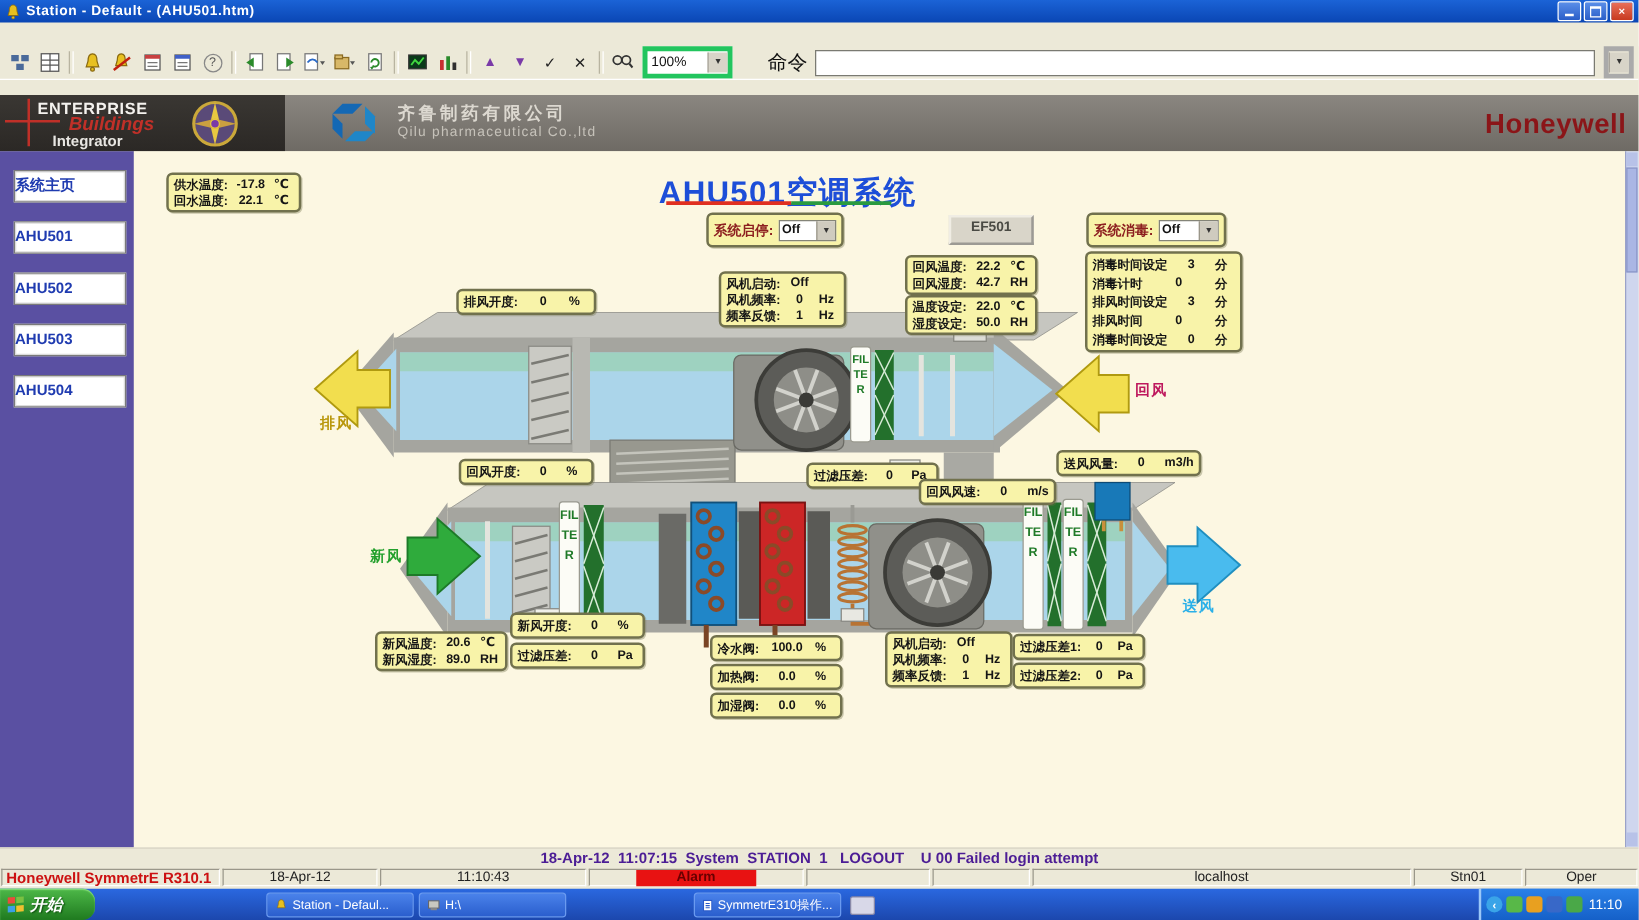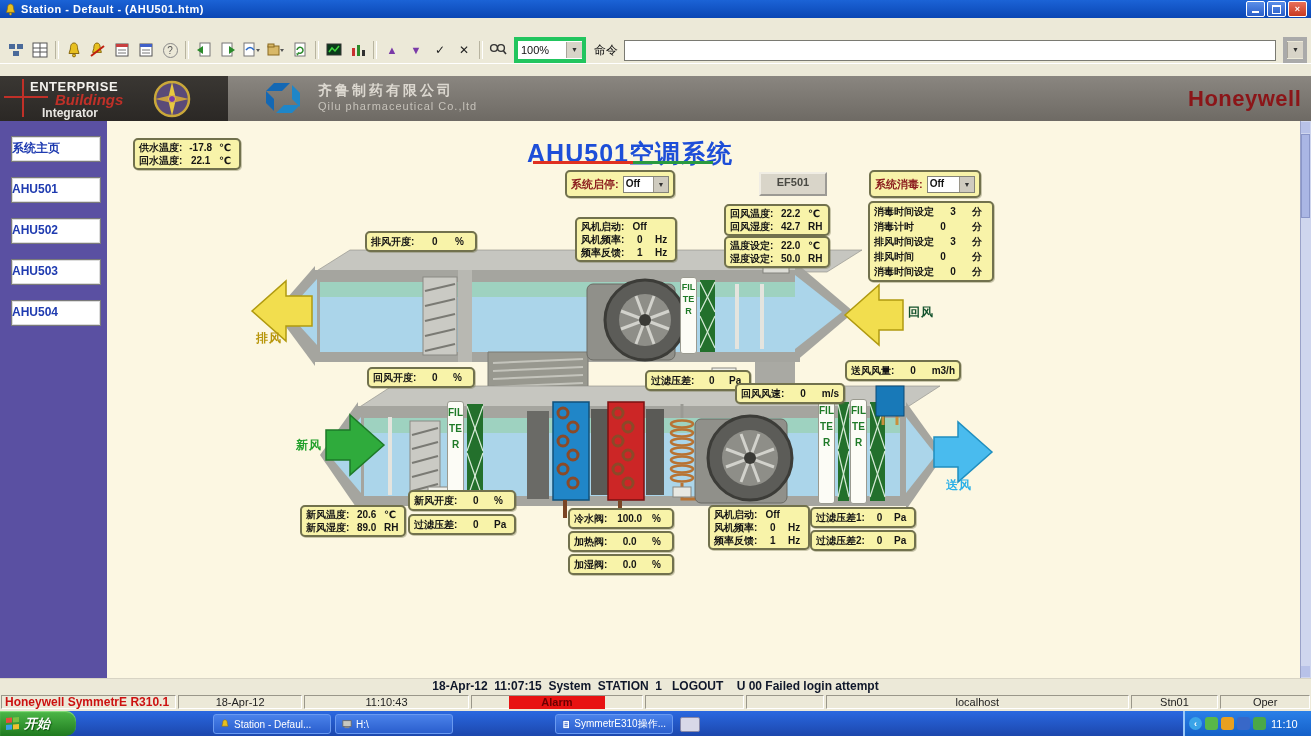--- a/index.html
+++ b/index.html
@@ -25,21 +25,21 @@
     display:flex;align-items:center;padding:0 4px;box-sizing:border-box}
   .ticon{width:22px;height:21px;display:flex;align-items:center;justify-content:center;border:1px solid transparent}
   .tsep{width:2px;height:18px;border-left:1px solid #b8b4a0;border-right:1px solid #fff;margin:0 3px}
   .glyph{font-size:12px;line-height:12px}
   .purple{color:#7a3aa8;font-size:11px}
   .dark{color:#222;font-weight:bold}
   .combo{display:flex;border:4px solid #22c55e;background:#fff;height:18px;align-items:center;margin-left:4px}
   .combo .cv{width:42px;padding:0 3px;font-size:11px;color:#111}
   .combo .cb{width:15px;height:16px;background:#d8d4c8;border-left:1px solid #a8a49a;
     text-align:center;font-size:7px;line-height:15px;color:#333}
-  #cmdlabel{font-size:12px;margin:0 6px 0 8px;color:#111}
+  #cmdlabel{font-size:16px;margin:0 6px 0 28px;color:#111}
   #cmdinput{flex:1;height:17px;border:1px solid #7a7a72;background:#fff;font-size:11px;margin-right:3px}
   #gapstrip{position:absolute;left:0;top:63px;width:1311px;height:13px;background:#ece9d8;border-top:1px solid #fff}
   
   #header{position:absolute;left:0;top:76px;width:1311px;height:45px;
     background:linear-gradient(#8a8680,#6e6a64)}
   #logoblock{position:absolute;left:0;top:0;width:228px;height:45px;background:linear-gradient(#3a3733,#2b2825)}
   .redcross-v{position:absolute;left:22px;top:3px;width:2px;height:38px;background:#c03028}
   .redcross-h{position:absolute;left:4px;top:20px;width:44px;height:2px;background:#c03028}
   #ent1{position:absolute;left:30px;top:3px;color:#f4f2ee;font-weight:bold;font-size:13px;letter-spacing:.5px}
   #ent2{position:absolute;left:55px;top:15px;color:#c03028;font-weight:bold;font-style:italic;font-size:15px}
@@ -79,21 +79,21 @@
   .selbtn{width:14px;background:#cfcbbf;border-left:1px solid #9a968a;font-size:7px;
     text-align:center;line-height:15px;color:#333}
   #ef501{position:absolute;left:759px;top:172px;width:64px;height:20px;background:#d9d5c9;
     border:2px outset #f0ede4;font-size:11px;font-weight:bold;color:#4a4a44;text-align:center;line-height:16px}
   
   .filterlabel{position:absolute;background:#fcfcf6;border:1px solid #9a9a90;border-radius:3px;
     color:#1f7a28;font-weight:bold;text-align:center;word-break:break-all;overflow:hidden;box-sizing:border-box}
   .arrowlabel{position:absolute;font-weight:bold;font-size:12px;letter-spacing:1px}
   
   #statusmsg{position:absolute;left:0;top:678px;width:1311px;height:15px;background:#ece9d8;
-    text-align:center;font-size:12px;font-weight:bold;color:#0f172a;white-space:pre;line-height:15px;border-top:1px solid #d8d4c4}
+    text-align:center;font-size:12px;font-weight:bold;color:#4c1d95;white-space:pre;line-height:15px;border-top:1px solid #d8d4c4}
   #statusbar{position:absolute;left:0;top:693px;width:1311px;height:18px;background:#ece9d8;display:flex;align-items:center}
   .seg{height:14px;margin:1px;border:1px solid;border-color:#9a978a #fff #fff #9a978a;
     font-size:11px;display:flex;align-items:center;justify-content:center;box-sizing:border-box;color:#222}
   .seg.product{justify-content:flex-start;padding-left:3px;color:#cc1111;font-weight:bold;font-size:12px}
   .alarmbadge{background:#e81212;color:#6a0000;font-weight:bold;width:96px;height:13px;
     text-align:center;font-size:11px;line-height:13px}
   
   #taskbar{position:absolute;left:0;top:711px;width:1311px;height:25px;
     background:linear-gradient(#2a68e0,#1c47ad)}
   #startbtn{position:absolute;left:0;top:0;width:76px;height:25px;border-radius:0 10px 10px 0;
@@ -463,21 +463,21 @@
   <div id="pagetitle">AHU501空调系统</div>
   <div id="underline-red"></div>
   <div id="underline-green"></div>
 
   <div class="filterlabel" style="left:680px;top:277px;width:17px;height:77px;font-size:9px;line-height:12px;padding-top:3px">FILTER</div>
   <div class="filterlabel" style="left:447px;top:401px;width:17px;height:105px;font-size:10px;line-height:16px;padding-top:3px">FILTER</div>
   <div class="filterlabel" style="left:818px;top:399px;width:17px;height:105px;font-size:10px;line-height:16px;padding-top:3px">FILTER</div>
   <div class="filterlabel" style="left:850px;top:399px;width:17px;height:105px;font-size:10px;line-height:16px;padding-top:3px">FILTER</div>
 
   <div class="arrowlabel" style="left:256px;top:330px;color:#b8960a">排风</div>
-  <div class="arrowlabel" style="left:908px;top:304px;color:#14532d">回风</div>
+  <div class="arrowlabel" style="left:908px;top:304px;color:#be185d">回风</div>
   <div class="arrowlabel" style="left:296px;top:437px;color:#23a02c">新风</div>
   <div class="arrowlabel" style="left:946px;top:477px;color:#2ab0e8">送风</div>
 
   <div class="databox dd" style="left:565px;top:170px;width:110px;height:28px">
     <span class="ddlabel">系统启停:</span>
     <span class="select">
       <span class="selval">Off</span>
       <span class="selbtn">▼</span>
     </span>
   </div>

